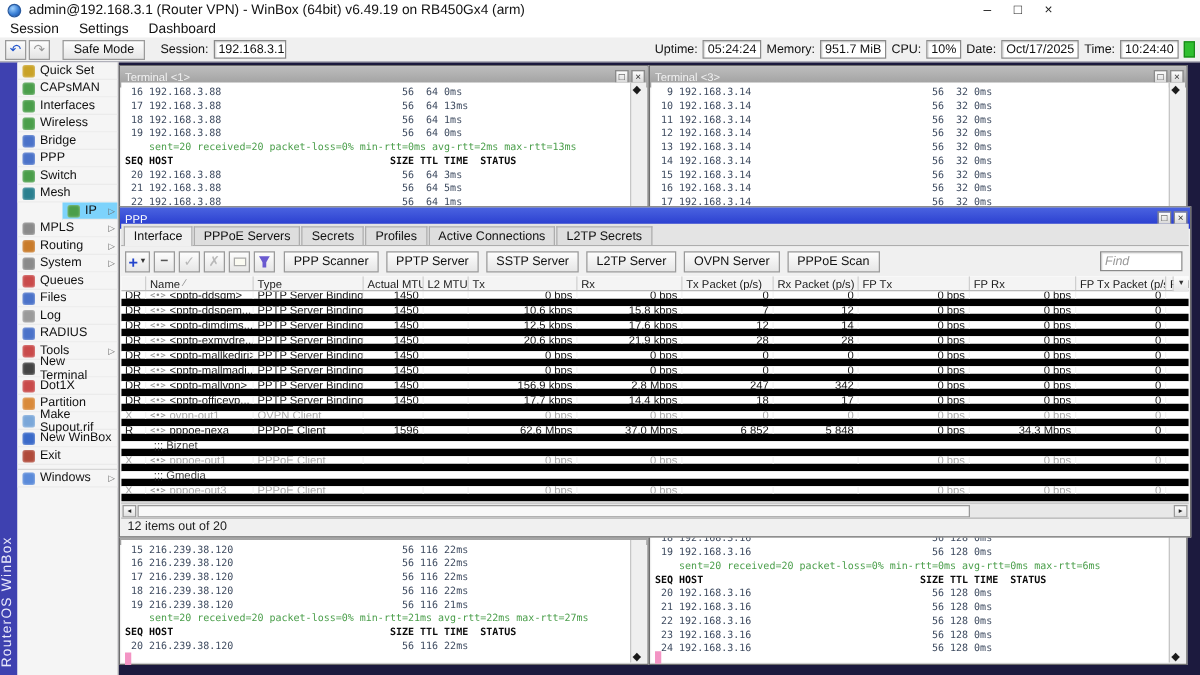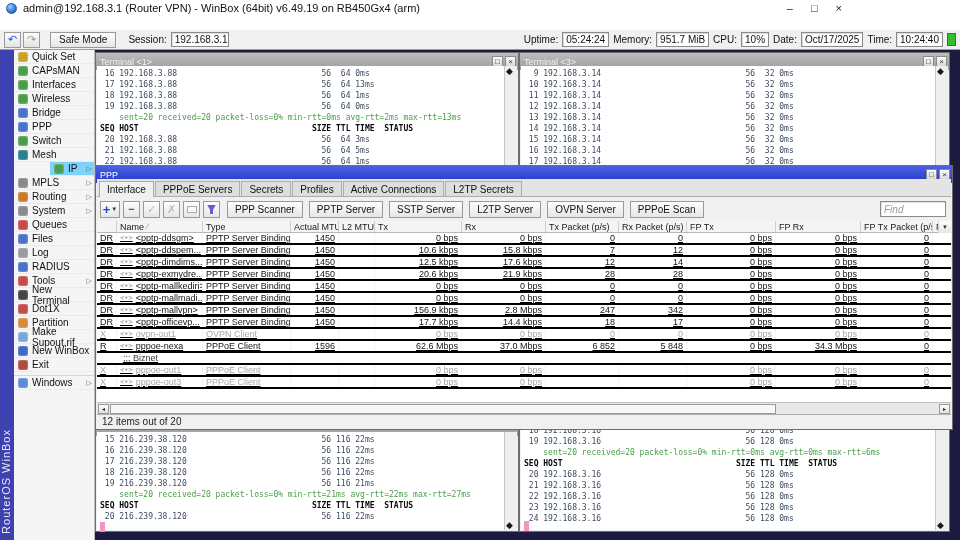--- a/index.html
+++ b/index.html
@@ -100,21 +100,21 @@
               font-family:"Liberation Sans", sans-serif; }
   #find-box::placeholder { color:#999; font-style:italic; }
 
   #ppp-grid { position:absolute; left:1px; right:1px; top:55px; bottom:27px; background:#fff; overflow:hidden; }
   #ppp-header { display:flex; height:12px; background:#f4f4f4; border-bottom:1px solid #b8b8b8; position:relative; }
   .hcell { font-size:9px; color:#1a1a1a; padding:0 3px; border-right:1px solid #cfcfcf; overflow:hidden;
            white-space:nowrap; display:flex; align-items:center; flex:0 0 auto; }
   .sort-glyph { color:#888; margin-left:3px; font-size:8px; }
   #col-chooser { position:absolute; right:0; top:0; width:13px; height:12px; border-left:1px solid #cfcfcf;
                  background:linear-gradient(#fdfdfd,#e6e6e6); font-size:6px; text-align:center; line-height:12px; color:#333; }
-  .trow { display:flex; height:12px; border-bottom:2px solid #000000; background:#fff;text-decoration:underline; }
+  .trow { display:flex; height:12px; border-bottom:6px solid #000000; background:#fff; }
   .tcell { font-size:9px; color:#141414; padding:0 3px; overflow:hidden; white-space:nowrap;
            display:flex; align-items:center; flex:0 0 auto; border-right:1px solid #f3f3f3; }
   .tcell.num { justify-content:flex-end; }
   .trow.disabled .tcell { color:#a8a8a8; }
   .trow.comment .tcell-comment { font-size:9px; color:#3a3a3a; padding-left:26px; display:flex; align-items:center; }
   .iface-icon { font-size:7px; color:#8a8a8a; margin-right:3px; font-family:"DejaVu Sans Mono", monospace; }
 
   #ppp-hscroll { position:absolute; left:1px; right:1px; bottom:15px; height:12px; background:#e8e8e8;
                  border-top:1px solid #c0c0c0; }
   .hs-arrow { position:absolute; top:1px; width:11px; height:10px; background:linear-gradient(#fdfdfd,#e0e0e0);
@@ -132,20 +132,25 @@
   <div id="titlebar">
     <span id="app-icon"></span>
     <span>admin@192.168.3.1 (Router VPN) - WinBox (64bit) v6.49.19 on RB450Gx4 (arm)</span>
     <span id="win-controls">
       <span>–</span>
       <span>□</span>
       <span>×</span>
     </span>
   </div>
 
+  <div id="menubar">
+      <span class="mb-item">Session</span>
+      <span class="mb-item">Settings</span>
+      <span class="mb-item">Dashboard</span>
+    </div>
 
   <div id="toolbar">
     <span class="tb-iconbtn">
         <span id="undo-glyph">↶</span>
       </span>
     <span class="tb-iconbtn">
         <span id="redo-glyph">↷</span>
       </span>
     <span class="tb-btn">Safe Mode</span>
     <span class="tb-label">Session:</span>
@@ -588,20 +593,23 @@
                 <span class="tcell num" style="width: 36px;"></span>
                 <span class="tcell num" style="width: 87px;">0 bps</span>
                 <span class="tcell num" style="width: 84px;">0 bps</span>
                 <span class="tcell num" style="width: 73px;"></span>
                 <span class="tcell num" style="width: 68px;"></span>
                 <span class="tcell num" style="width: 89px;">0 bps</span>
                 <span class="tcell num" style="width: 85px;">0 bps</span>
                 <span class="tcell num" style="width: 72px;">0</span>
                 <span class="tcell" style="width: 22px;"></span>
               </div>
+              <div class="trow comment">
+                <span class="tcell-comment">;;; Gmedia</span>
+              </div>
               <div class="trow disabled">
                 <span class="tcell" style="width: 20px;">X</span>
                 <span class="tcell" style="width: 86px;">
                   <span class="iface-icon">&lt;•&gt;</span>
                   <span>pppoe-out3</span>
                 </span>
                 <span class="tcell" style="width: 88px;">PPPoE Client</span>
                 <span class="tcell num" style="width: 48px;"></span>
                 <span class="tcell num" style="width: 36px;"></span>
                 <span class="tcell num" style="width: 87px;">0 bps</span>

